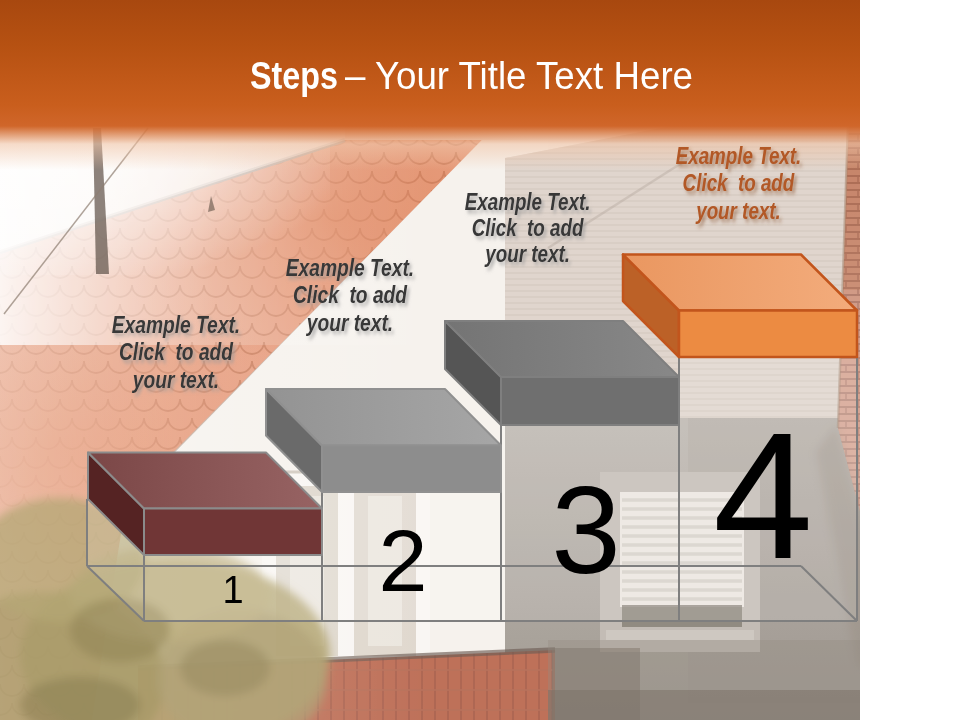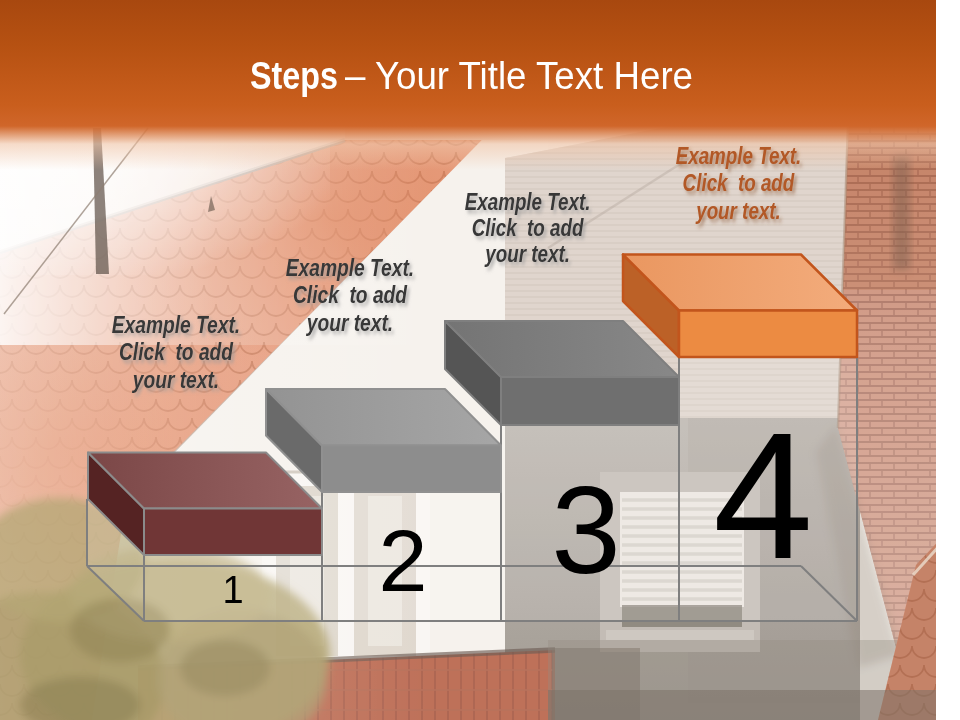--- a/index.html
+++ b/index.html
@@ -1,16 +1,16 @@
 <!DOCTYPE html>
 <html><head>
 <meta charset="utf-8">
 <style>
   html,body{margin:0;padding:0;}
-  #slide{position:relative;width:936px;height:720px;overflow:hidden;background:#f3ece6;font-family:"Liberation Sans",sans-serif;}
+  #slide{position:relative;width:860px;height:720px;overflow:hidden;background:#f3ece6;font-family:"Liberation Sans",sans-serif;}
   svg{position:absolute;left:0;top:0;}
 </style>
 </head>
 <body>
 <div id="slide">
 
 <svg id="bg" width="960" height="720" viewBox="0 0 960 720">
   <defs>
     <pattern id="scallop" width="24" height="38" patternUnits="userSpaceOnUse">
       <rect width="24" height="38" fill="#e59574"></rect>

